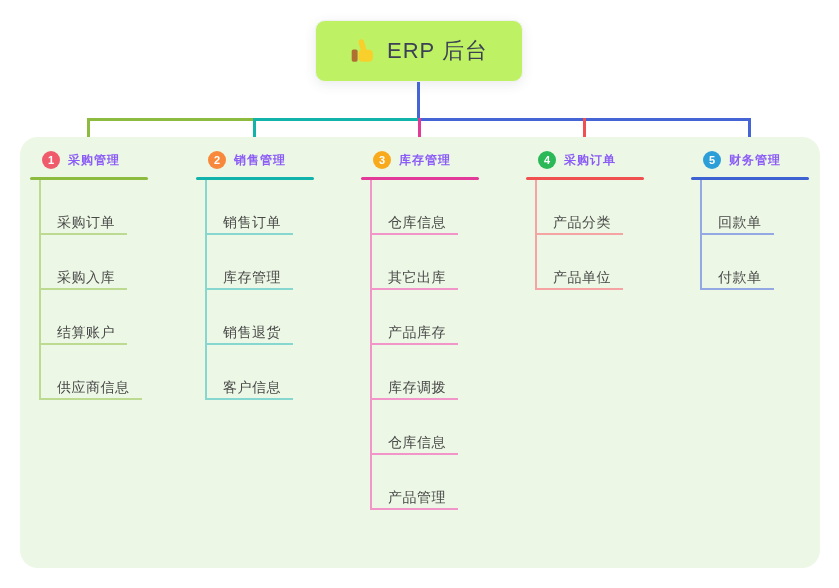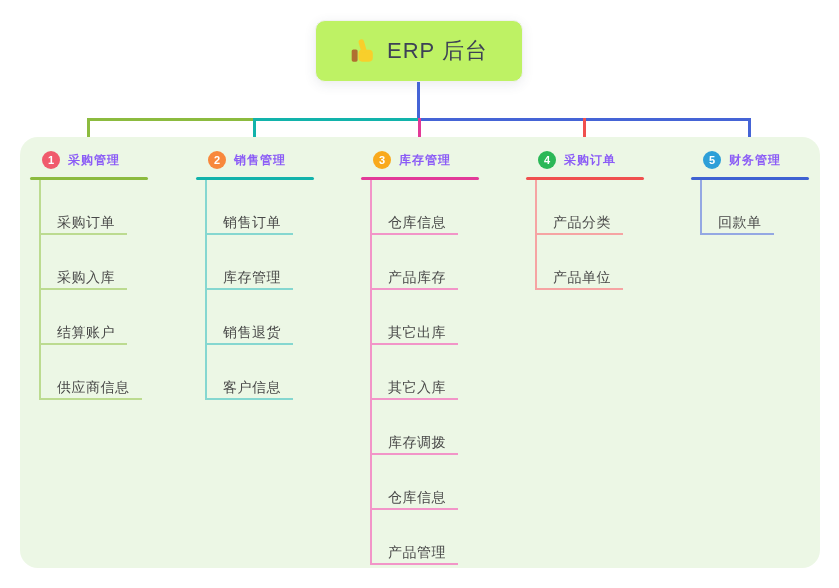--- a/index.html
+++ b/index.html
@@ -121,23 +121,22 @@
   </div>
 
   <div class="branch b3 p3">
     <div class="branch-title">
       <span class="num">3</span>
       <span class="branch-label">库存管理</span>
     </div>
     <div class="branch-underline"></div>
     <div class="children">
       <div class="child">仓库信息</div>
+      <div class="child">其它出库</div>
       <div class="child">产品库存</div>
-      <div class="child">其它出库</div>
-      <div class="child">其它入库</div>
       <div class="child">库存调拨</div>
       <div class="child">仓库信息</div>
       <div class="child">产品管理</div>
     </div>
   </div>
 
   <div class="branch b4 p4">
     <div class="branch-title">
       <span class="num">4</span>
       <span class="branch-label">采购订单</span>
@@ -150,16 +149,17 @@
   </div>
 
   <div class="branch b5 p5">
     <div class="branch-title">
       <span class="num">5</span>
       <span class="branch-label">财务管理</span>
     </div>
     <div class="branch-underline"></div>
     <div class="children">
       <div class="child">回款单</div>
+      <div class="child">付款单</div>
     </div>
   </div>
 
 </div>
 
 </body></html>

